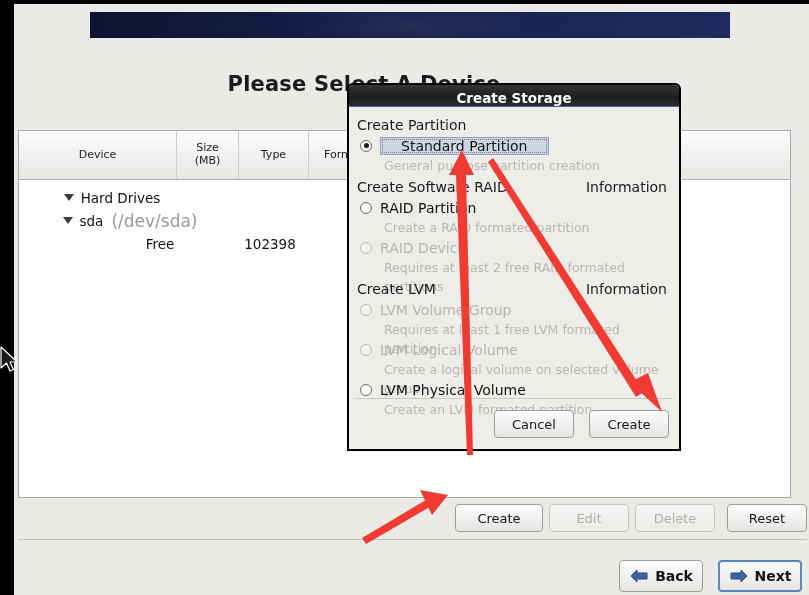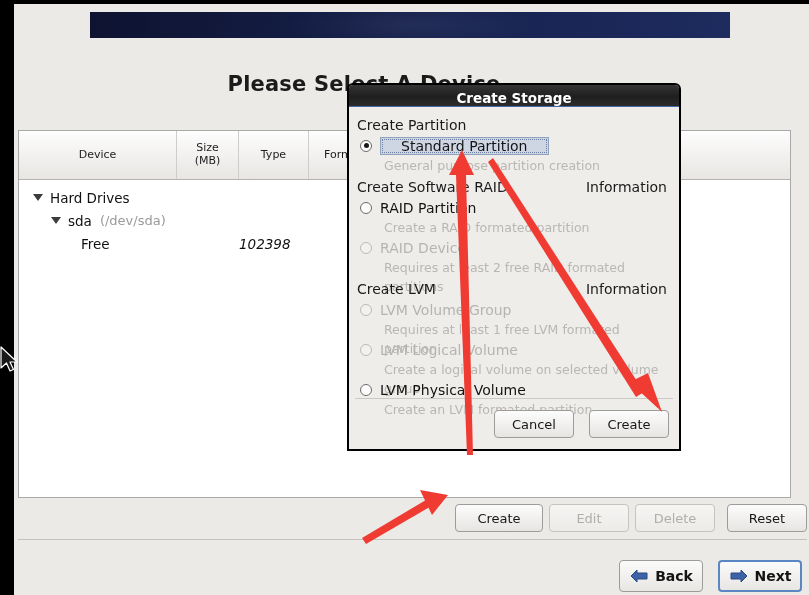--- a/index.html
+++ b/index.html
@@ -73,34 +73,34 @@
   .th:last-child { border-right: none; }
   .th-device     { width: 158px; }
   .th-size       { width: 62px; }
   .th-mount      { width: 96px; }
   .th-type       { width: 70px; }
   .th-format     { width: 70px; }
   .th-rest       { flex: 1; }
 
   .tree { padding-top: 6px; font-size: 13.5px; color: #111; }
   .trow { display: flex; align-items: center; height: 23px; }
-  .trow .cell-device { width: 158px; display: flex; align-items: center; }
-  .trow .cell-size   { width: 62px; text-align: left; padding-right: 6px; font-style: italic; }
+  .trow .cell-device { width: 158px; display: flex; align-items: center; justify-content: center; }
+  .trow .cell-size   { width: 62px; text-align: center; padding-right: 6px; }
   .tri {
     display: inline-block;
     width: 0; height: 0;
     border-left: 5px solid transparent;
     border-right: 5px solid transparent;
     border-top: 7px solid #3c3c3c;
     margin-right: 7px;
   }
   .lvl1 { padding-left: 14px; }
   .lvl2 { padding-left: 32px; }
   .lvl3 { padding-left: 62px; }
-  .dev-sub { color: #9a9a9a; font-size: 13px; margin-left: 8px; }
+  .dev-sub { color: #9a9a9a; font-size: 17px; margin-left: 8px; }
 
   
   .btn {
     display: inline-flex;
     align-items: center;
     justify-content: center;
     background: linear-gradient(#fcfcfc, #e7e5e2);
     border: 1px solid #9e9c99;
     border-radius: 4px;
     font-size: 13px;

